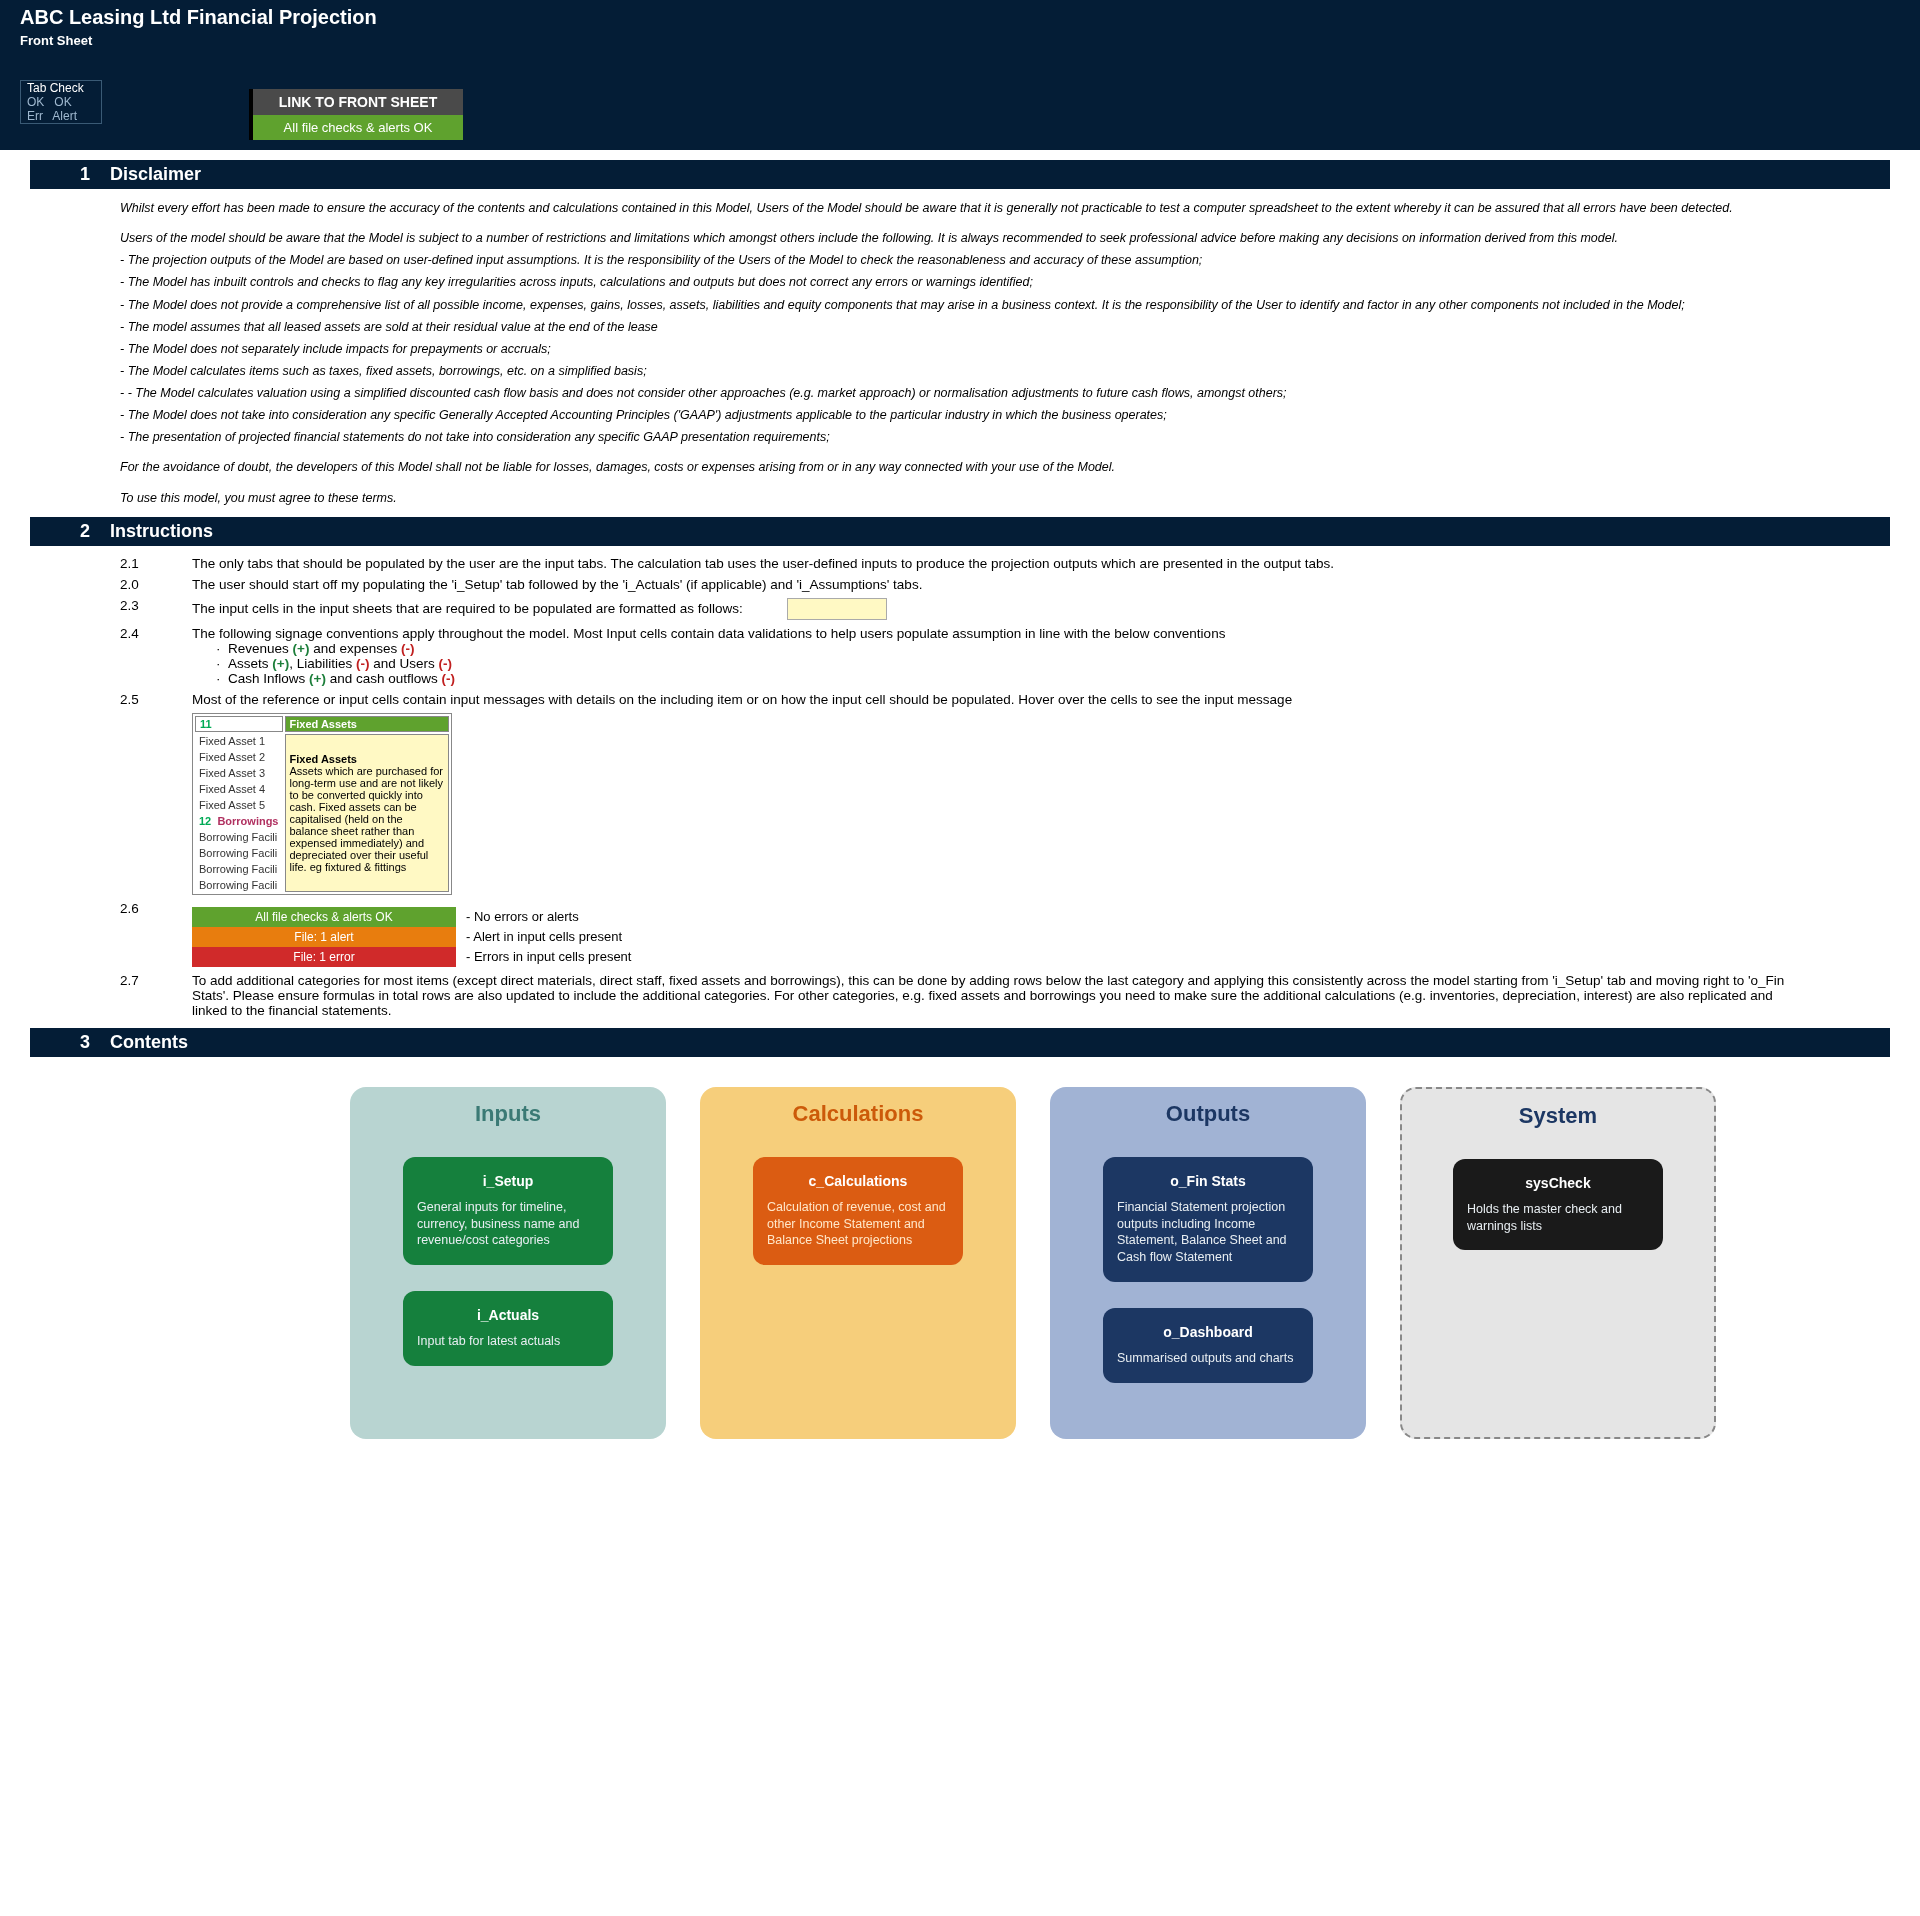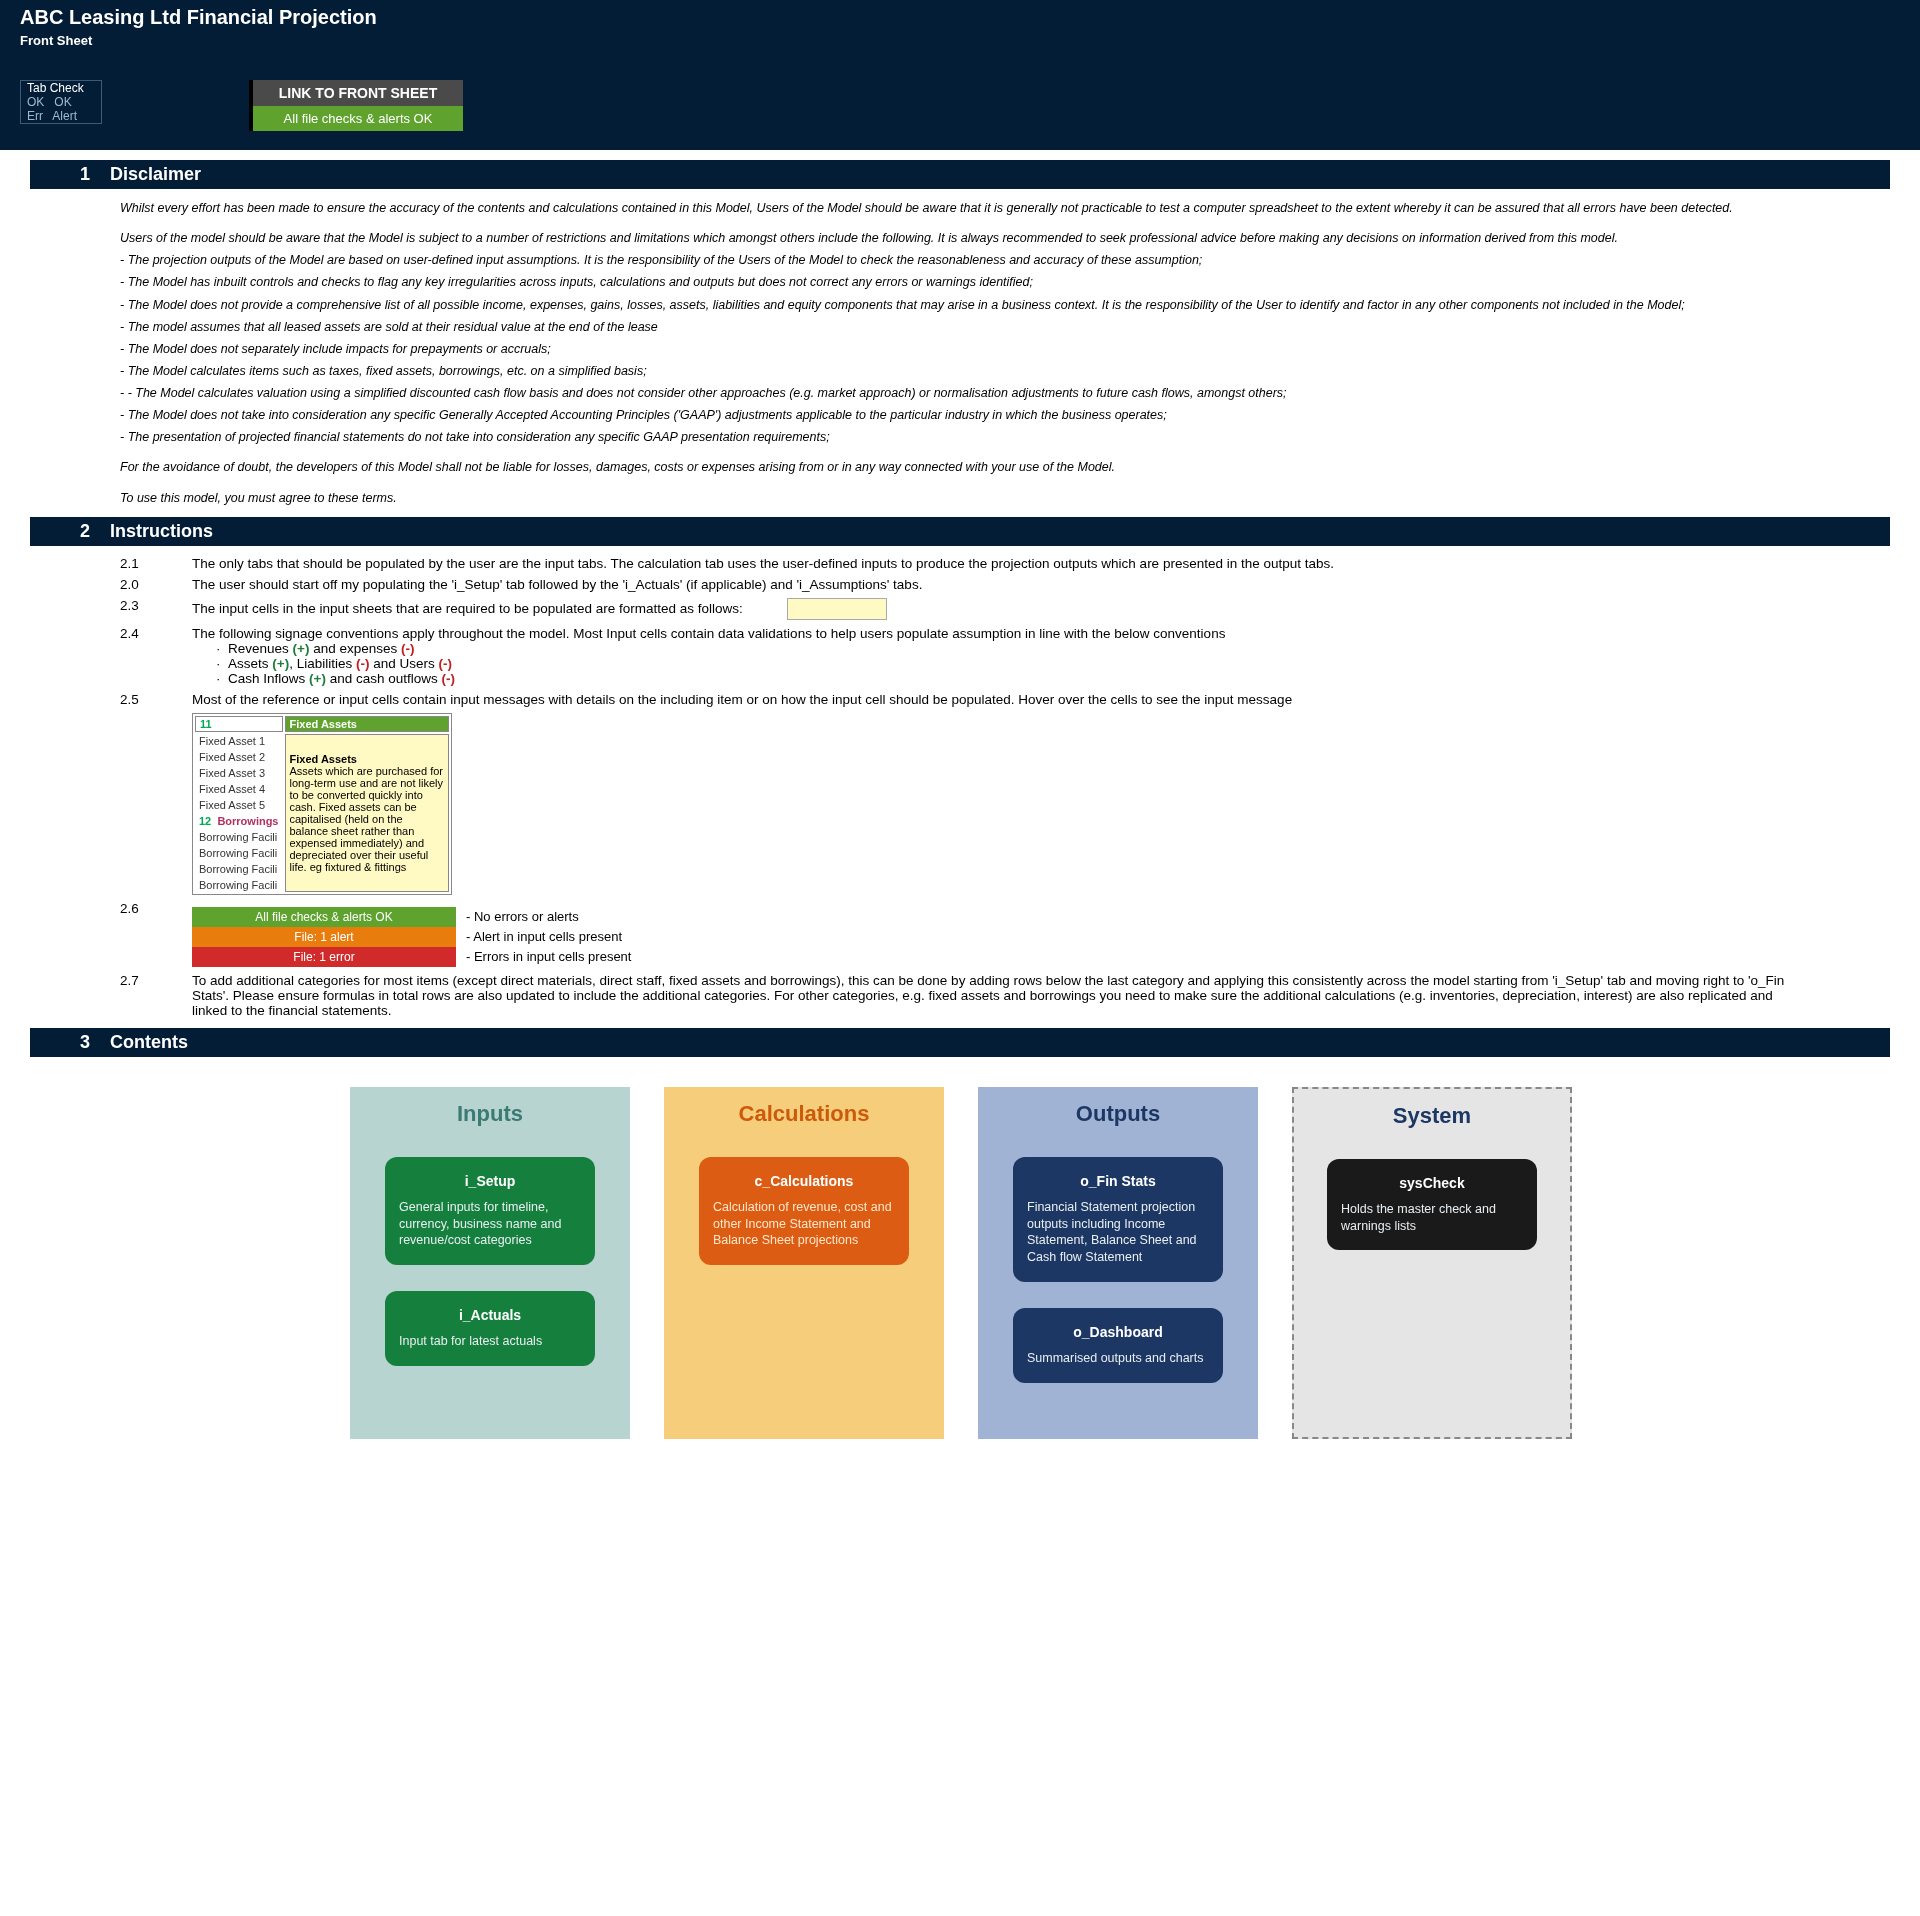--- a/index.html
+++ b/index.html
@@ -5,21 +5,21 @@
   * { box-sizing: border-box; }
   body { margin:0; font-family: Arial, Helvetica, sans-serif; background:#fff; color:#000; font-size:13px; }
   .page { width:1920px; }
   
   .header { background:#041d36; color:#fff; padding:6px 20px 14px 20px; position:relative; height:150px; }
   .header-title { font-size:20px; font-weight:600; }
   .header-sub { font-size:13px; font-weight:bold; margin-top:4px; }
   .tab-check { position:absolute; top:80px; left:20px; border:1px solid #3a5a75; padding:0 6px; width:82px; color:#9fb8cf; font-size:12px; }
   .tab-check .tt { color:#fff; }
   .link-front { position:absolute; top:80px; left:249px; width:214px; }
-  .link-front .top { background:#4a4a4a; text-align:center; font-weight:bold; font-size:14px; padding:5px 0; color:#fff; border-left:4px solid #000; }
+  .link-front .top { background:#4a4a4a; text-align:center; font-weight:bold; font-size:14px; padding:5px 0; color:#fff; border-left:4px solid #000;margin-top:9px; }
   .link-front .bot { background:#5fa22e; text-align:center; font-size:13px; padding:5px 0; color:#fff; border-left:4px solid #000; }
   .section-bar { background:#041d36; color:#fff; font-size:18px; font-weight:bold; padding:4px 10px 4px 80px; margin:10px 30px 10px 30px; position:relative; }
   .section-bar .num { position:absolute; left:50px; }
   .bodyblock { padding:0 120px; font-size:12.5px; line-height:1.45; font-style:italic; text-align:justify; }
   .bodyblock p { margin:4px 0; }
   .instr { padding:0 120px; font-size:13.5px; }
   .instr-row { display:flex; margin:6px 0; }
   .instr-num { width:72px; }
   .instr-text { flex:1; }
   .sign-row span.plus { color:#1c7e3a; font-weight:bold; }
@@ -35,21 +35,21 @@
   
   .status-stack { margin-top:6px; }
   .status-stack .bar { width:264px; text-align:center; color:#fff; font-size:12px; padding:3px 0; }
   .sbar-row { display:flex; align-items:center; }
   .sbar-row .lab { margin-left:10px; font-size:13px; }
   .g { background:#5fa22e; }
   .o { background:#e87d0e; }
   .r { background:#d02a2a; }
   
   .contents { display:flex; gap:34px; padding:20px 0 50px 350px; }
-  .col { width:280px; border-radius:0; padding:14px 0 30px 0; text-align:center; }
+  .col { width:316px; border-radius:16px; padding:14px 0 30px 0; text-align:center; }
   .col-inputs { background:#b8d4d1; }
   .col-calc   { background:#f6ce7b; }
   .col-out    { background:#a1b3d4; }
   .col-sys    { background:#e5e5e5; border:2px dashed #888; }
   .col-title { font-size:22px; font-weight:bold; margin-bottom:30px; }
   .col-inputs .col-title { color:#3b7a75; }
   .col-calc   .col-title { color:#cc5a0a; }
   .col-out    .col-title { color:#1c3763; }
   .col-sys    .col-title { color:#1c3763; }
   .card { width:210px; margin:0 auto 26px auto; border-radius:12px; padding:16px 14px; text-align:left; font-size:13px; color:#fff; }

